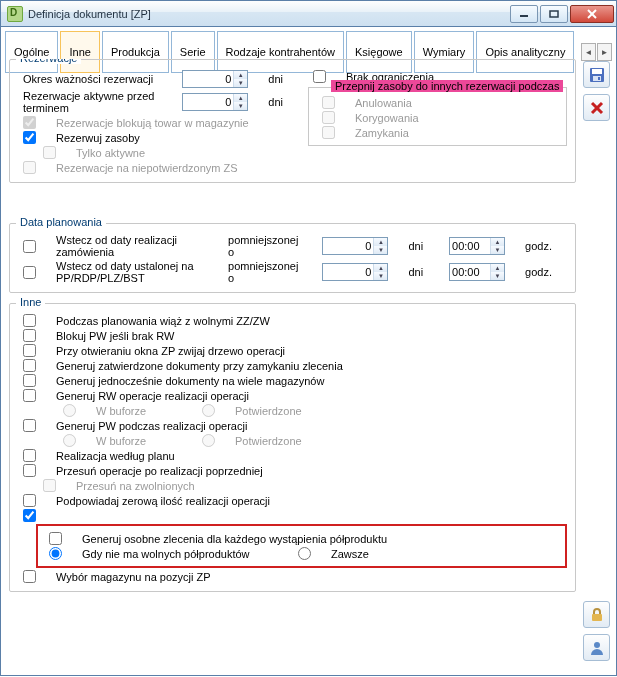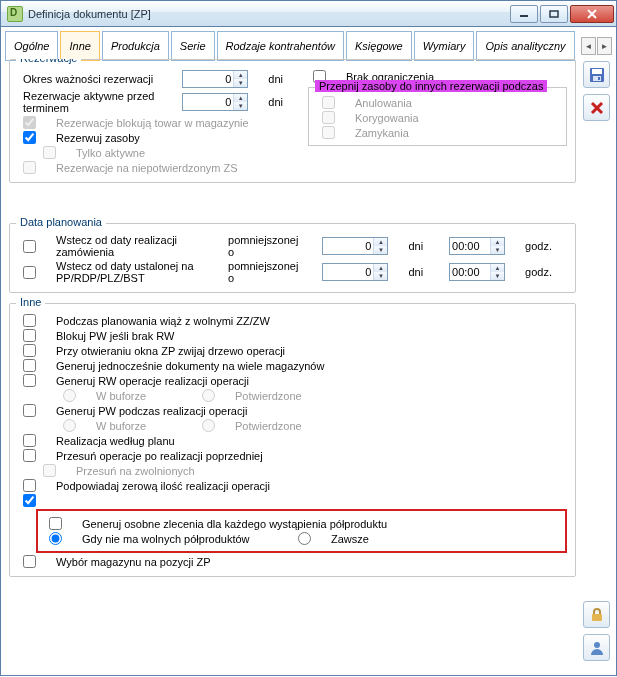--- a/index.html
+++ b/index.html
@@ -15,21 +15,21 @@
   .tbtn { width: 28px; height: 18px; border: 1px solid #7a96b3; border-radius: 2px;
           background: linear-gradient(to bottom, #f6fbff, #d4e6f5); display: flex; align-items: center; justify-content: center; }
   .tbtn svg { display: block; }
   .tbtn-close { width: 44px; background: linear-gradient(to bottom, #e9968d, #d1493a); border-color: #8a2f24; }
 
   
   .window-body { border: 1px solid #5a7fa8; border-top: none; height: 649px; background: #fff; position: relative; padding: 4px; }
 
   
   .tabrow { display: flex; align-items: center; gap: 2px; margin-bottom: 4px; }
-  .tab { border: 1px solid #94b7d8; background: #fff; padding: 8px 8px; color: #000; cursor: pointer; font-style: italic; }
+  .tab { border: 1px solid #94b7d8; background: #fff; padding: 14px 8px; color: #000; cursor: pointer; }
   .tab.active { border: 1px solid #f7c35a; background: #fff9ec; }
   .tabrow-arrows { margin-left: auto; display: flex; gap: 1px; }
   .arrowbtn { width: 15px; height: 18px; border: 1px solid #b0b0b0; background: #f4f4f4; display: flex; align-items: center; justify-content: center; font-size: 8px; color: #555; }
 
   
   .sideicons { position: absolute; right: 6px; top: 34px; display: flex; flex-direction: column; gap: 6px; }
   .sidebtn { width: 27px; height: 27px; border: 1px solid #a6bdd4; border-radius: 3px;
              background: linear-gradient(to bottom, #fefefe, #e2ebf4); display: flex; align-items: center; justify-content: center; }
   .sidebtn svg { display: block; }
   .sideicons-bottom { position: absolute; right: 6px; bottom: 14px; display: flex; flex-direction: column; gap: 6px; }
@@ -51,21 +51,21 @@
   .spin input { border: none; width: 50px; text-align: right; padding: 0 2px; height: 16px; outline: none; font-size: 11px; }
   .spin .arrows { width: 14px; display: flex; flex-direction: column; border-left: 1px solid #cddbea; }
   .spin .arrows div { flex: 1; display: flex; align-items: center; justify-content: center; font-size: 6px; color: #445; background: linear-gradient(to bottom, #f6faff, #dfeaf5); }
 
   .unit { margin-left: 4px; margin-right: 10px; }
 
   .indent1 { padding-left: 20px; }
   .indent2 { padding-left: 40px; }
 
   .subgroup { border: 1px solid #c8c8c8; padding: 6px 8px 4px 8px; position: relative; margin-top: 4px; }
-  .subgroup-title { position: absolute; top: -8px; left: 6px; background: #d946ef; padding: 0 4px; font-size: 11px; }
+  .subgroup-title { position: absolute; top: -8px; left: 22px; background: #ec4899; padding: 0 4px; font-size: 11px; }
 
   .redbox { border: 2px solid #d02020; padding: 4px 6px; margin: 2px 0 2px 18px; }
 
   .rez-flex { display: flex; gap: 10px; }
   .rez-left { flex: 0 0 280px; }
   .rez-right { flex: 1; }
 </style>
 </head>
 <body>
 
@@ -267,20 +267,24 @@
       <div class="row">
           <input type="checkbox" style="">
           <label class="plain">Blokuj PW jeśli brak RW</label>
         </div>
       <div class="row">
           <input type="checkbox" style="">
           <label class="plain">Przy otwieraniu okna ZP zwijaj drzewo operacji</label>
         </div>
       <div class="row">
           <input type="checkbox" style="">
+          <label class="plain">Generuj zatwierdzone dokumenty przy zamykaniu zlecenia</label>
+        </div>
+      <div class="row">
+          <input type="checkbox" style="">
           <label class="plain">Generuj jednocześnie dokumenty na wiele magazynów</label>
         </div>
       <div class="row">
           <input type="checkbox" style="">
           <label class="plain">Generuj RW operacje realizacji operacji</label>
         </div>
       <div class="row indent2">
         <input type="radio" disabled="" style="">
           <label class="disabled" style="width:90px">W buforze</label>
         <input type="radio" disabled="" style="">

